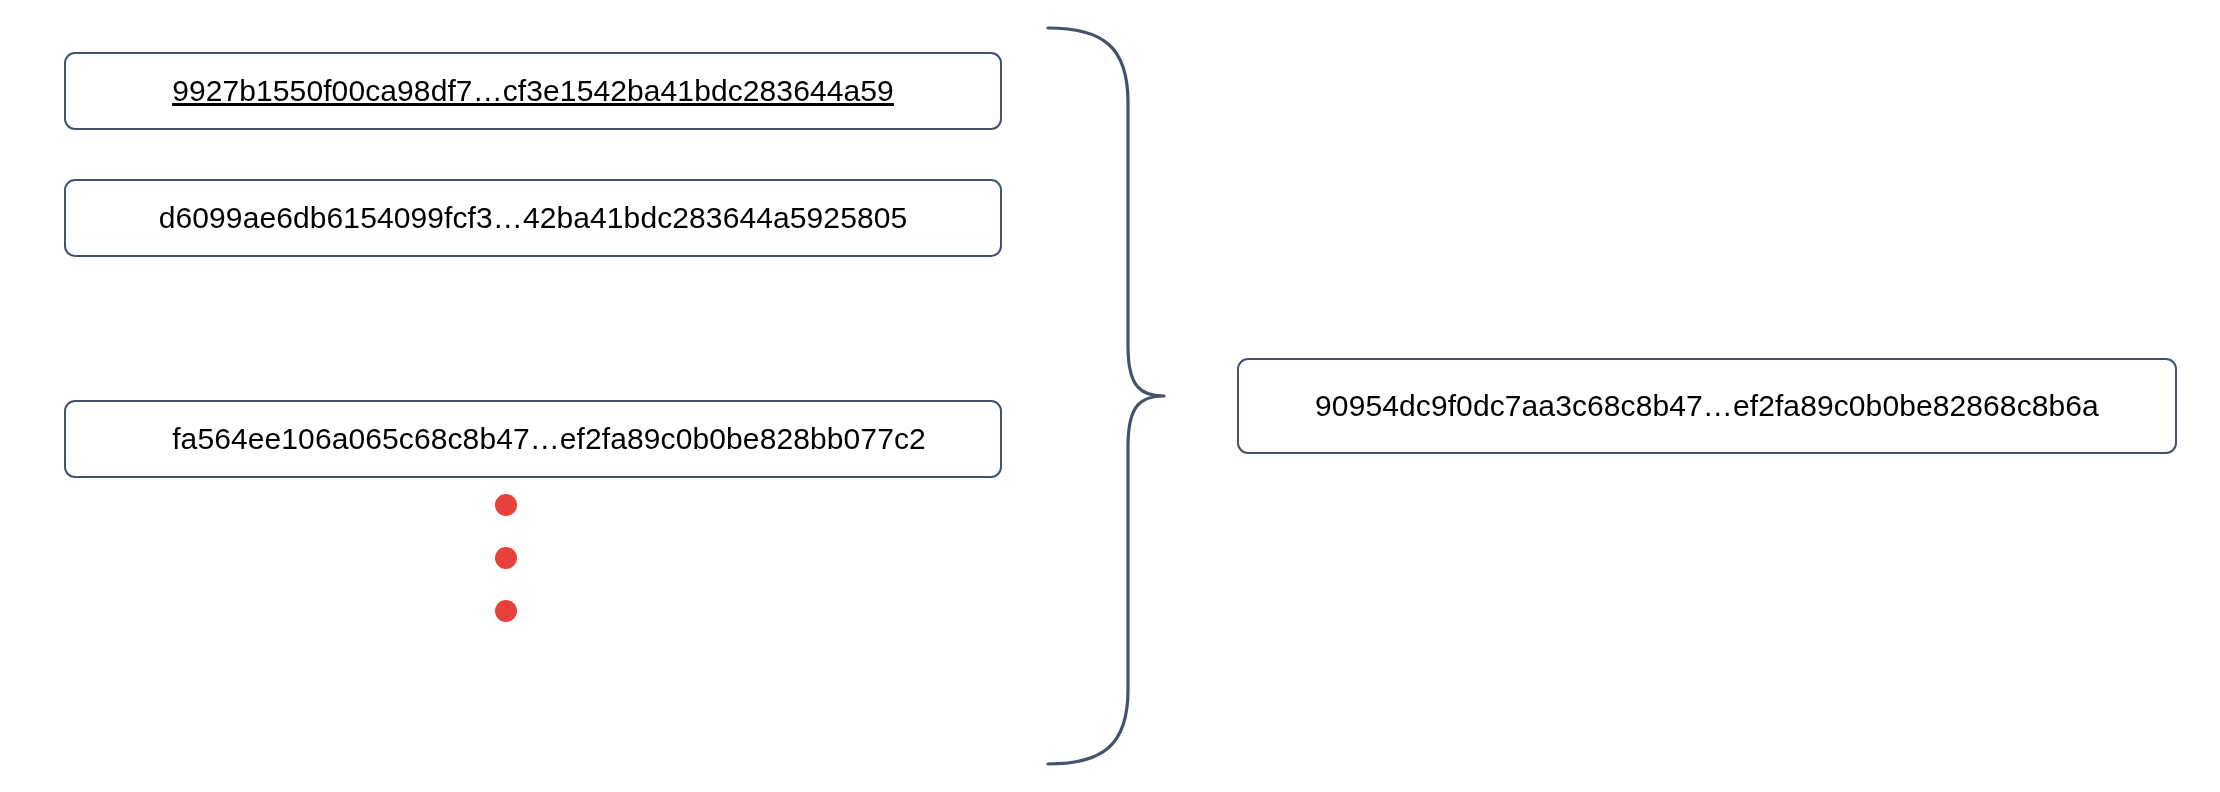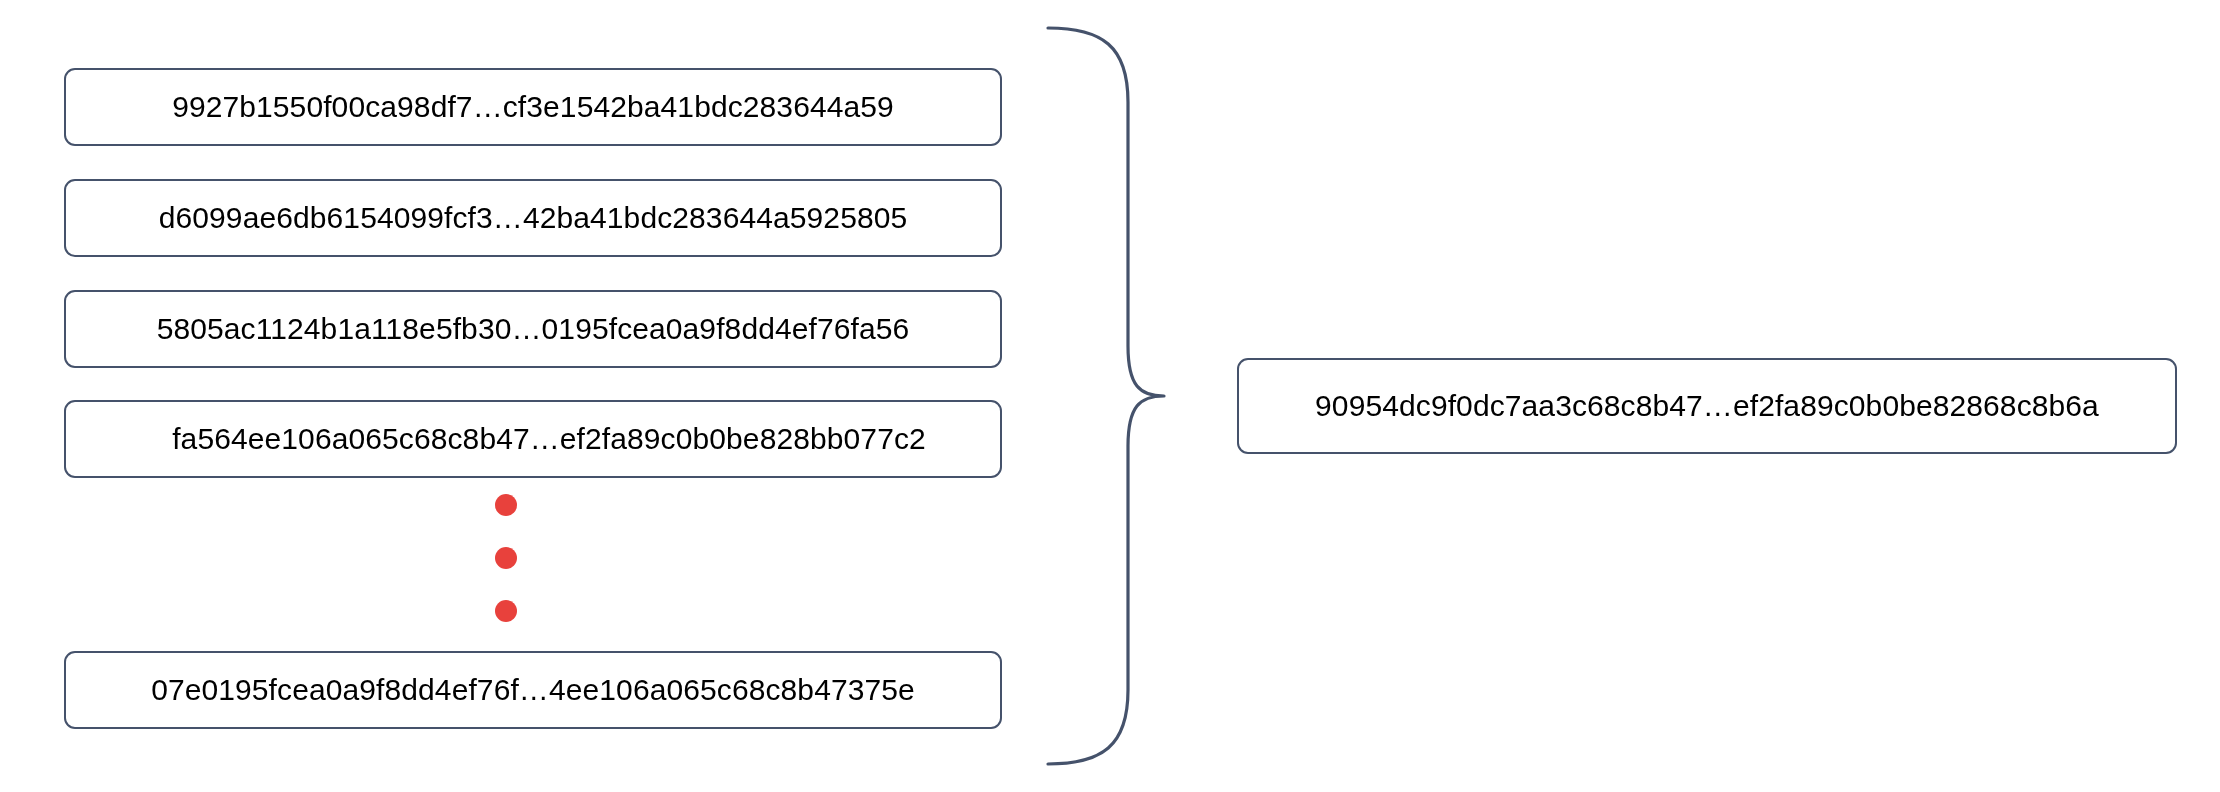--- a/index.html
+++ b/index.html
@@ -35,21 +35,21 @@
     letter-spacing: 0.1px;
   }
 
   .left-box {
     left: 64px;
     width: 938px;
     height: 78px;
     font-size: 30px;
   }
 
-  .left-box.r1 { top: 68px; }
+  .left-box.r1 { top: 52px; text-decoration: underline; }
   .left-box.r2 { top: 179px; }
   .left-box.r3 { top: 290px; }
   .left-box.r4 { top: 400px; padding-left: 32px; }
   .left-box.r5 { top: 651px; }
 
   .right-box {
     left: 1237px;
     top: 358px;
     width: 940px;
     height: 96px;
@@ -93,31 +93,29 @@
 </style>
 </head>
 <body>
 
 <div id="canvas">
 
   <div class="hash-box left-box r1">9927b1550f00ca98df7…cf3e1542ba41bdc283644a59</div>
 
   <div class="hash-box left-box r2">d6099ae6db6154099fcf3…42ba41bdc283644a5925805</div>
 
-  <div class="hash-box left-box r3">5805ac1124b1a118e5fb30…0195fcea0a9f8dd4ef76fa56</div>
 
   <div class="hash-box left-box r4">fa564ee106a065c68c8b47…ef2fa89c0b0be828bb077c2</div>
 
   <div class="dots">
     <span class="dot d1"></span>
     <span class="dot d2"></span>
     <span class="dot d3"></span>
   </div>
 
-  <div class="hash-box left-box r5">07e0195fcea0a9f8dd4ef76f…4ee106a065c68c8b47375e</div>
 
   <div class="brace-wrap">
     <svg viewBox="0 0 130 744" preserveAspectRatio="none">
       <path d="M 8 4
                C 62 4, 88 22, 88 78
                L 88 322
                C 88 362, 100 372, 124 372
                C 100 372, 88 382, 88 422
                L 88 666
                C 88 722, 62 740, 8 740" fill="none" stroke="#45526b" stroke-width="3.2" stroke-linecap="round" stroke-linejoin="round"></path>

